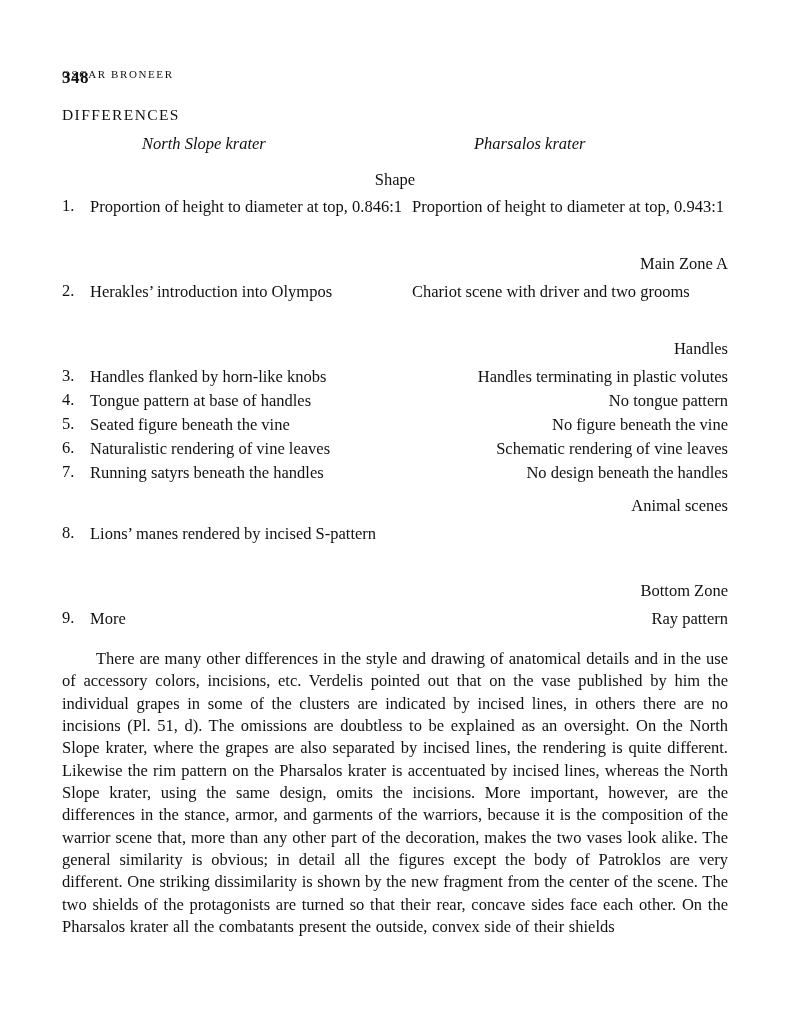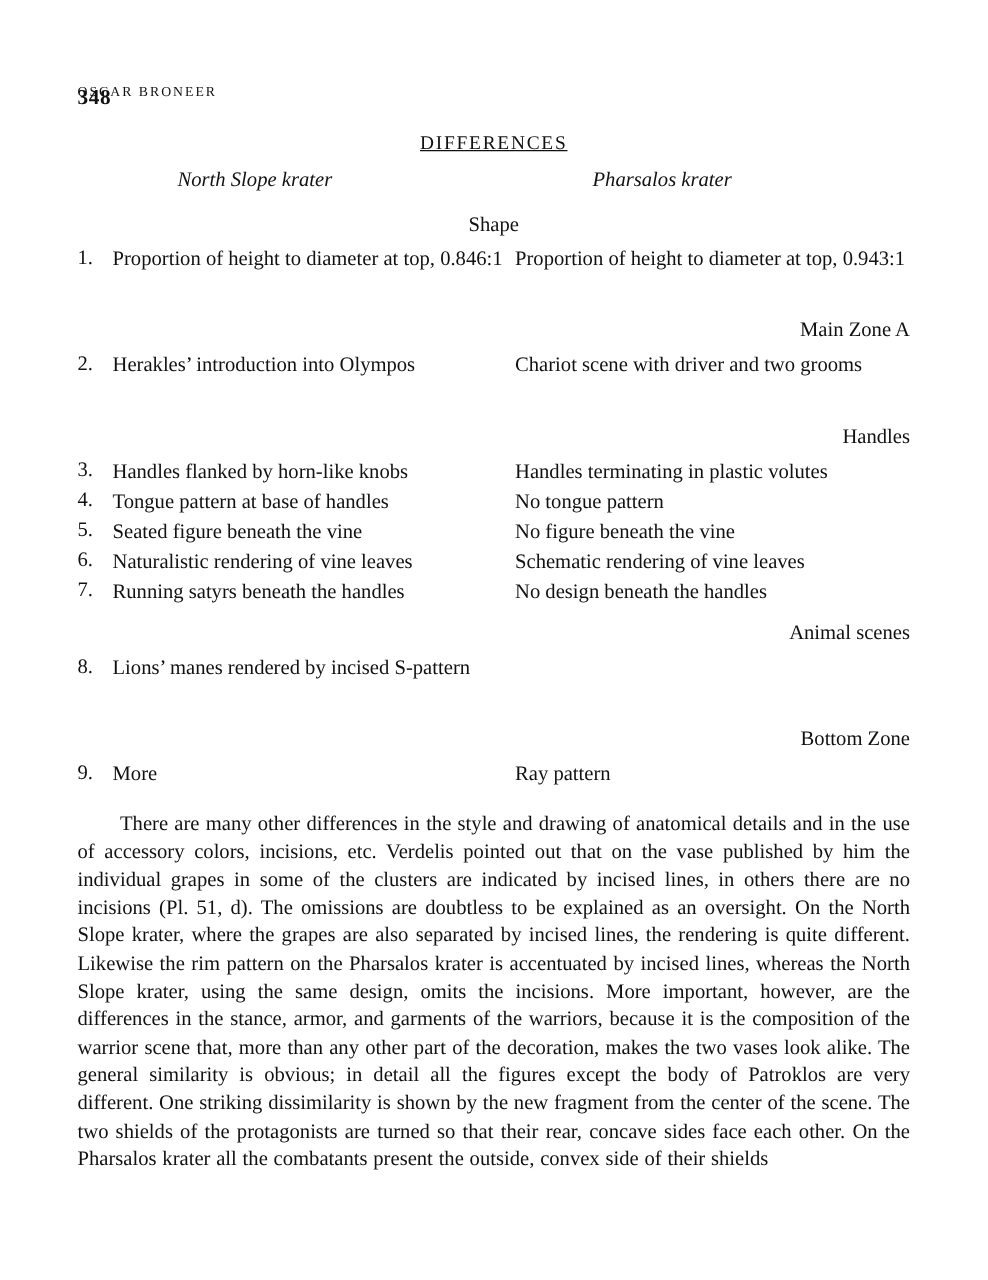--- a/index.html
+++ b/index.html
@@ -41,27 +41,26 @@
     font-size: 17px;
     font-weight: bold;
     letter-spacing: 0.5px;
   }
   .runtitle {
     font-size: 11px;
     letter-spacing: 1.6px;
     font-variant: small-caps;
   }
   .section-caps {
-    text-align: center;
+    text-align: left;
     font-size: 15.5px;
     letter-spacing: 1.4px;
     margin-top: 14px;
     margin-bottom: 0;
     font-variant: small-caps;
-    text-decoration: underline;
   }
   .col-heads {
     position: relative;
     height: 24px;
     margin-top: 10px;
     margin-bottom: 12px;
   }
   .col-head-left {
     position: absolute;
     left: 80px;
@@ -108,20 +107,21 @@
     font-size: 16.5px;
     line-height: 1.32;
   }
   .right-col {
     position: absolute;
     left: 350px;
     top: 0;
     width: 316px;
     font-size: 16.5px;
     line-height: 1.32;
+    text-align: right;
   }
   .row.justify .left-col { text-align: justify; }
   .row.justify .right-col { text-align: justify; }
   .row-tall { min-height: 46px; }
   .body-para {
     margin-top: 18px;
     font-size: 16.5px;
     line-height: 1.355;
     text-align: justify;
     text-indent: 34px;

